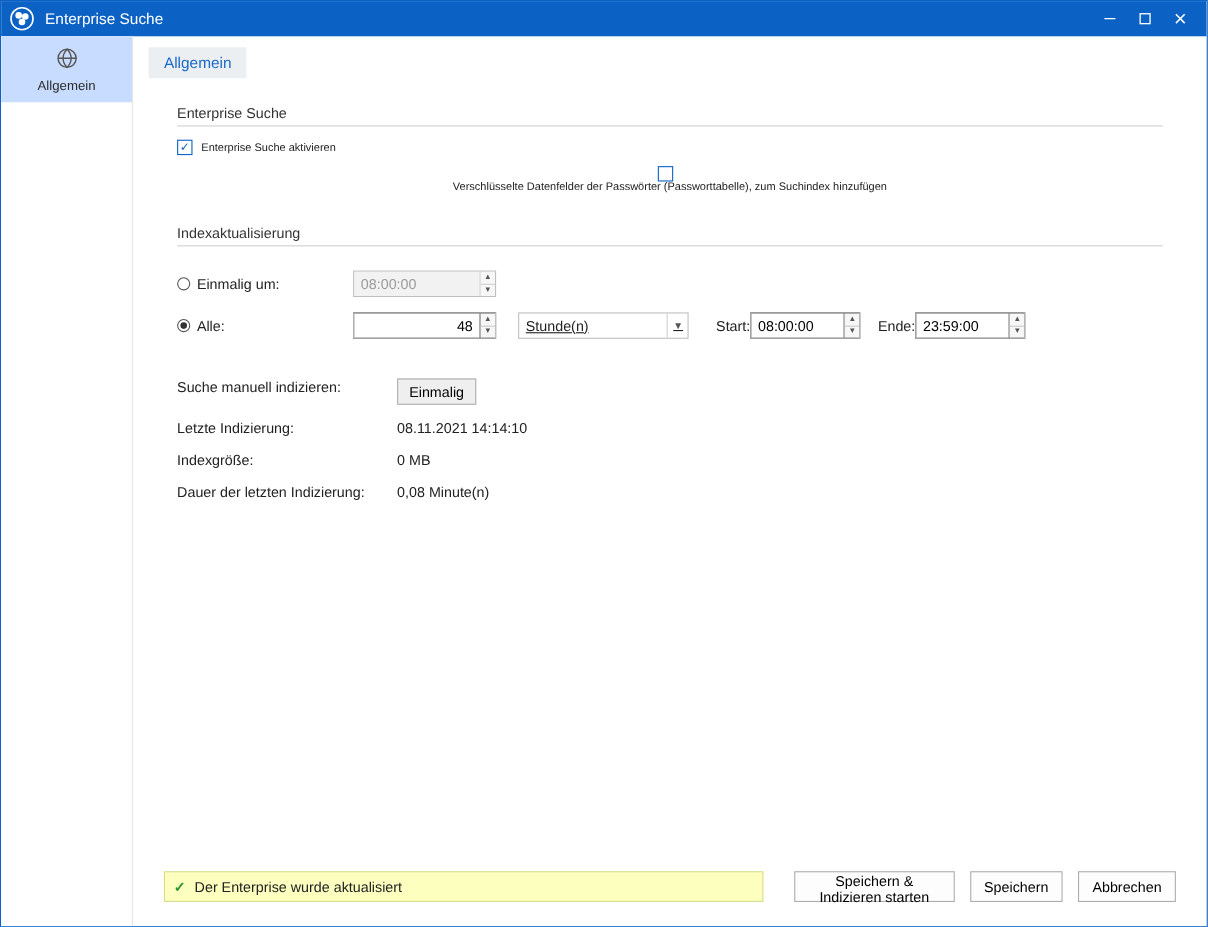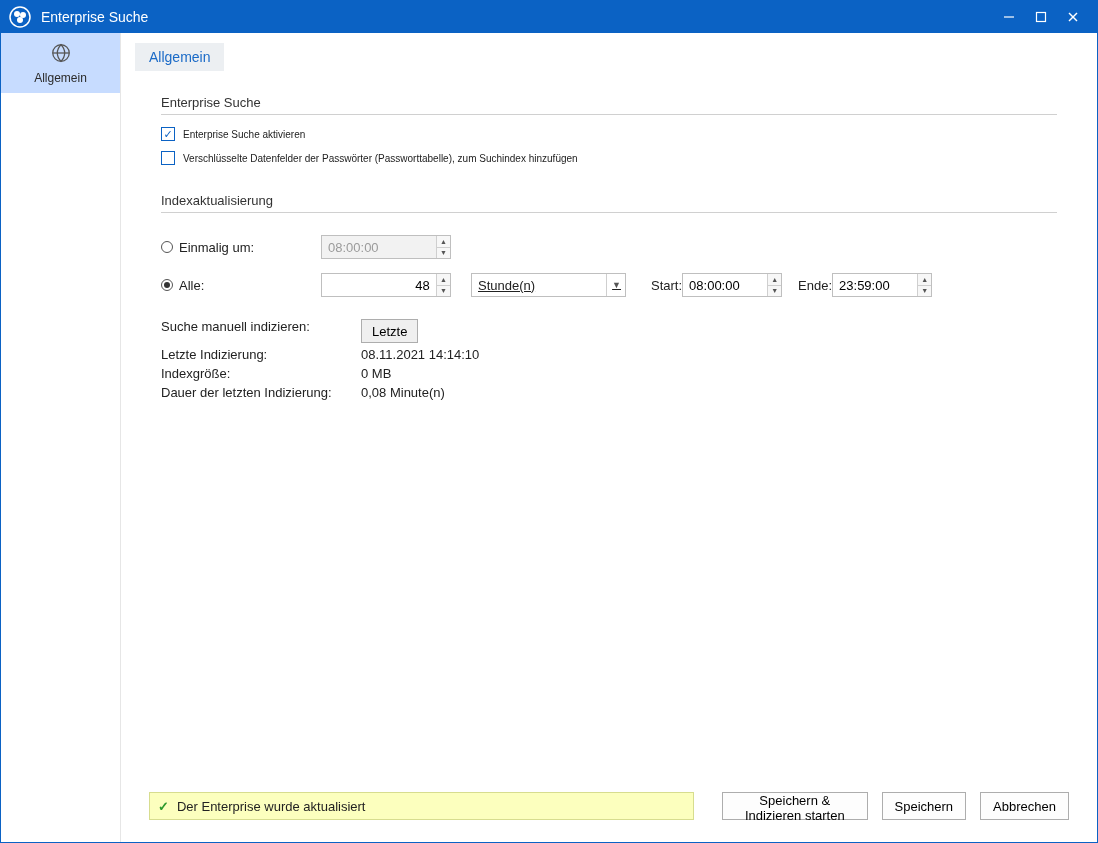--- a/index.html
+++ b/index.html
@@ -49,21 +49,21 @@
   .spin .sp:first-child { border-bottom: 1px solid #cfcfcf; }
 
   .select { height: 24px; border: 1px solid #bfbfbf; background: #fff; display: inline-flex; align-items: center; padding: 0 4px 0 6px; cursor: pointer; text-decoration: underline; }
   .select .sel-text { flex: 1; font-size: 13px; }
   .select .caret { font-size: 9px; color: #555; border-left: 1px solid #cfcfcf; padding-left: 5px; height: 100%; display: flex; align-items: center; }
 
   .hrowcell { display: flex; align-items: center; gap: 0; }
 
   .btn-sm { height: 24px; border: 1px solid #adadad; background: #efefef; padding: 0 10px; font-size: 13px; cursor: pointer; }
 
-  .kv { display: grid; grid-template-columns: 200px auto; row-gap: 4px; }
+  .kv { display: grid; grid-template-columns: 200px auto; row-gap: 14px; margin-top: 14px; }
   .kv .k { font-size: 13px; }
   .kv .v { font-size: 13px; }
 
   
   .footer { display: flex; align-items: center; gap: 14px; padding: 0 14px 12px 14px; }
   .statusbar { flex: 0 0 545px; height: 28px; background: #fcffbe; border: 1px solid #d7dd8f; display: flex; align-items: center; padding: 0 8px; gap: 8px; }
   .statusbar .check { color: #2e9a2e; font-weight: bold; }
   .btn { height: 28px; border: 1px solid #adadad; background: #fdfdfd; padding: 0 12px; font-size: 13px; cursor: pointer; }
   .footer .gap { flex: 1; }
 </style>
@@ -121,21 +121,21 @@
 
     <div class="body">
 
       <div class="section-title">Enterprise Suche</div>
       <hr class="section-rule">
 
       <div class="row">
         <span class="chk checked"></span>
         <span class="chk-label">Enterprise Suche aktivieren</span>
       </div>
-      <div class="row" style="margin-bottom:28px;">
+      <div class="row" style="margin-bottom:28px;flex-direction:column;">
         <span class="chk"></span>
         <span class="chk-label">Verschlüsselte Datenfelder der Passwörter (Passworttabelle),  zum Suchindex hinzufügen</span>
       </div>
 
       <div class="section-title">Indexaktualisierung</div>
       <hr class="section-rule">
 
       <div style="height:10px;"></div>
 
       <div class="grid">
@@ -187,21 +187,21 @@
             </div>
           </div>
         </div>
       </div>
 
       <div style="height:22px;"></div>
 
       <div class="kv">
         <div class="k">Suche manuell indizieren:</div>
         <div class="v">
-          <button class="btn-sm">Letzte</button>
+          <button class="btn-sm">Einmalig</button>
         </div>
 
         <div class="k">Letzte Indizierung:</div>
         <div class="v">08.11.2021 14:14:10</div>
 
         <div class="k">Indexgröße:</div>
         <div class="v">0 MB</div>
 
         <div class="k">Dauer der letzten Indizierung:</div>
         <div class="v">0,08 Minute(n)</div>

